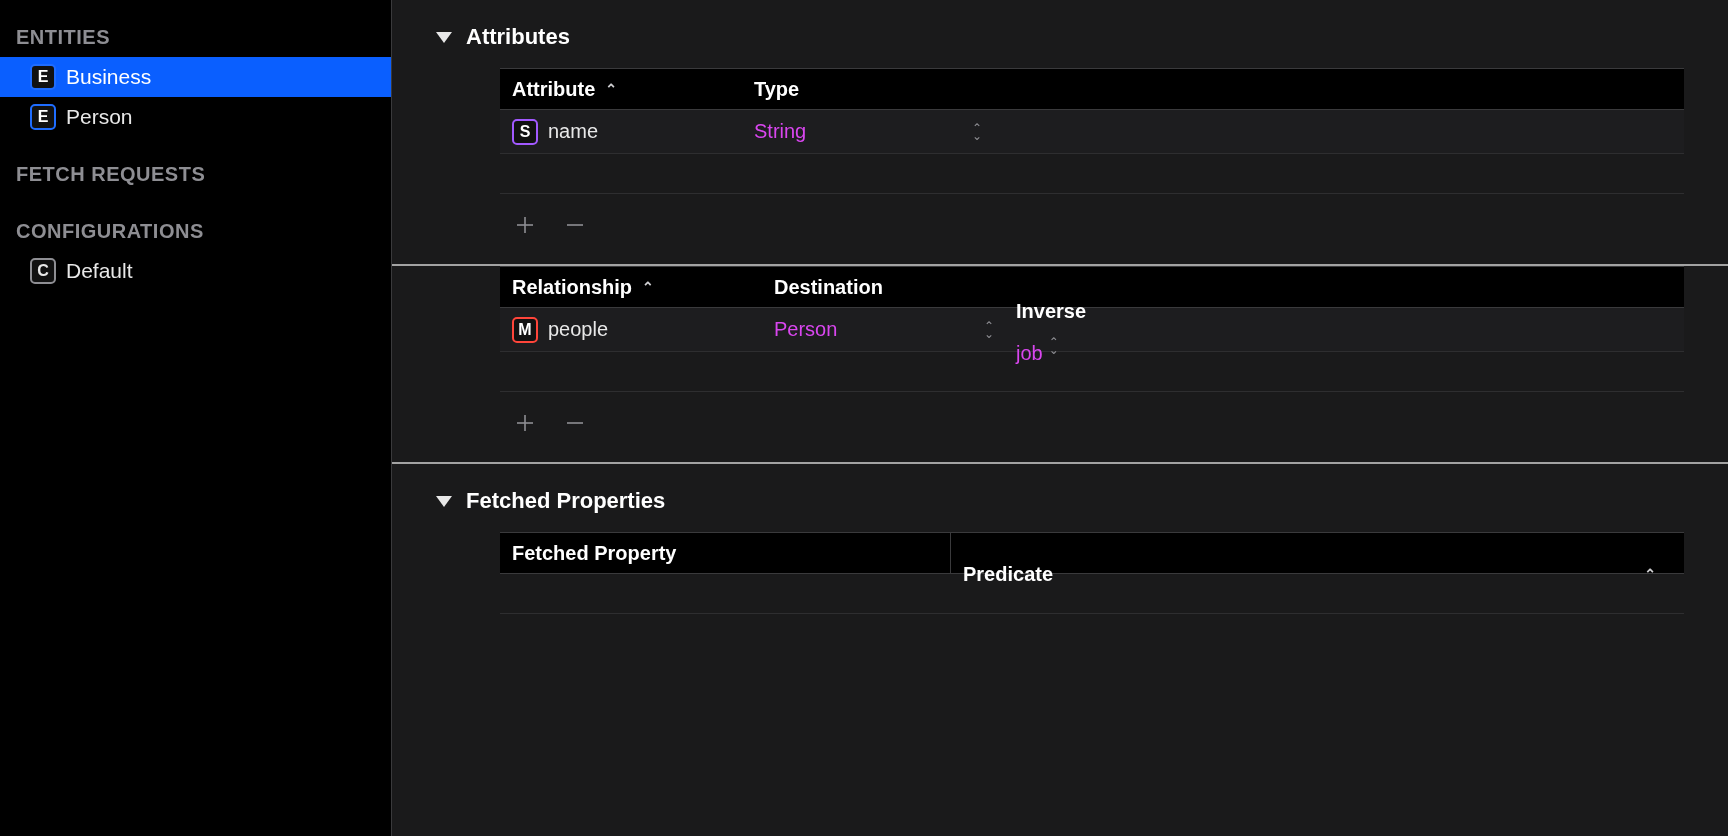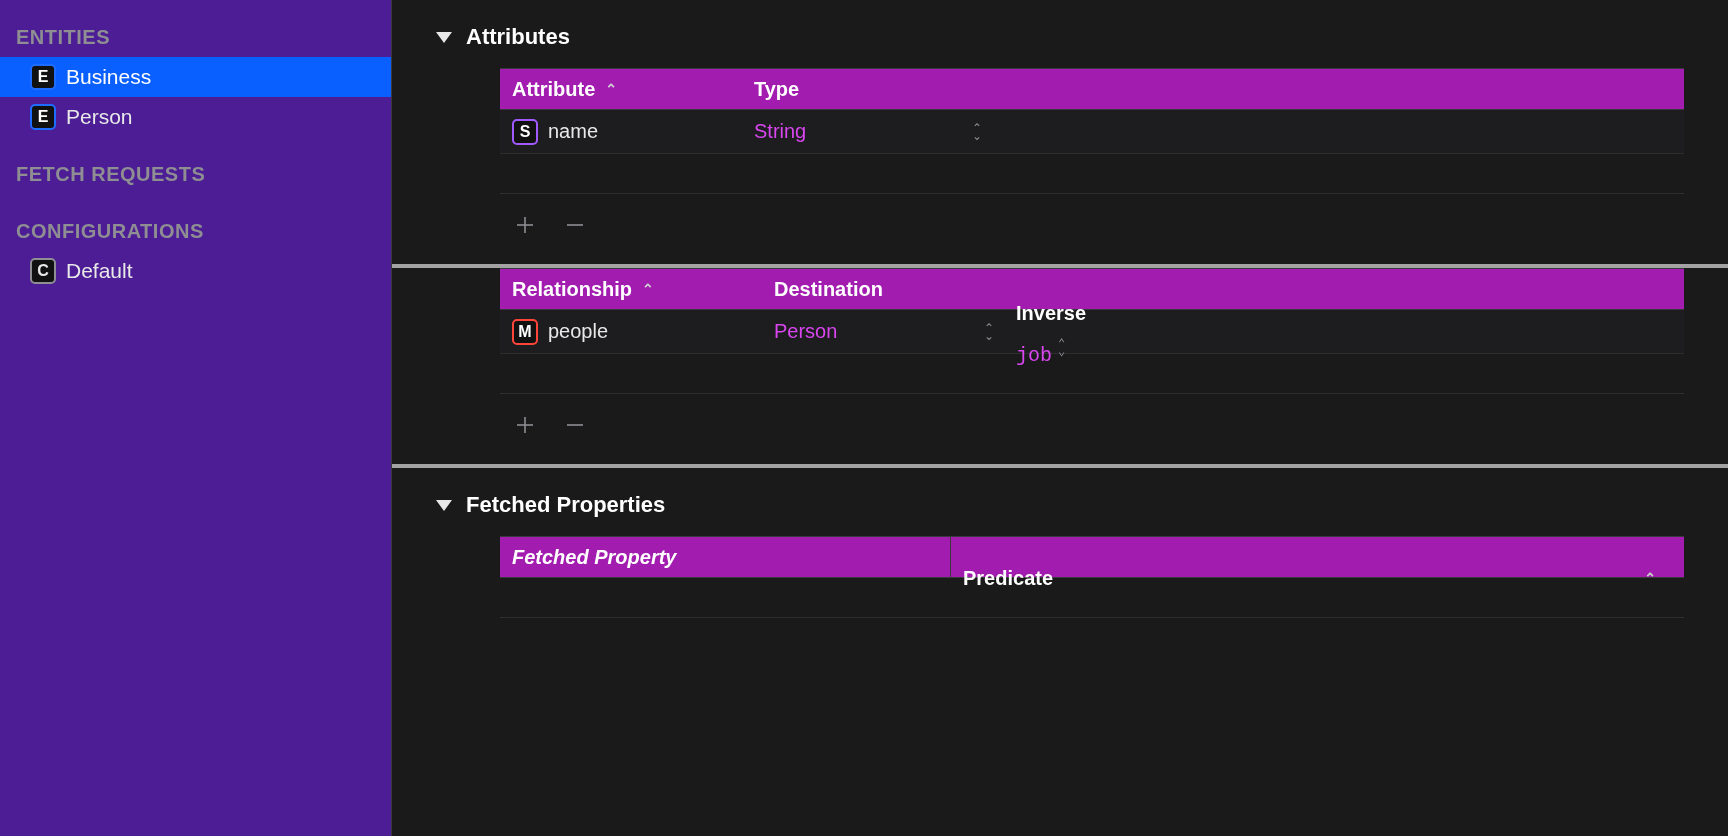--- a/index.html
+++ b/index.html
@@ -1,58 +1,58 @@
 <!DOCTYPE html>
 <html><head>
 <meta charset="utf-8">
 <style>
   * { box-sizing: border-box; margin: 0; padding: 0; }
   html, body { width: 1728px; height: 836px; background: #1a1a1b; color: #e8e8e8; font-family: -apple-system, "Helvetica Neue", Arial, sans-serif; font-size: 20px; overflow: hidden; }
   .root { display: flex; width: 100%; height: 100%; }
   
-  .sidebar { width: 392px; height: 100%; background: #4c1d95; border-right: 1px solid #3a3a3c; padding-top: 18px; }
+  .sidebar { width: 392px; height: 100%; background: #000000; border-right: 1px solid #3a3a3c; padding-top: 18px; }
   .sb-section-header { color: #8e8e93; font-size: 20px; font-weight: 600; letter-spacing: 0.5px; padding: 8px 16px 8px 16px; }
   .sb-item { display: flex; align-items: center; gap: 10px; padding: 7px 18px 7px 30px; color: #e8e8e8; font-size: 21px; cursor: pointer; }
   .sb-item.selected { background: #0a5fff; color: #fff; }
   .badge { width: 26px; height: 26px; border-radius: 5px; display: inline-flex; align-items: center; justify-content: center; font-weight: 700; font-size: 16px; border: 2px solid transparent; flex-shrink: 0; }
   .badge-E { background: #111; border-color: #1f6dff; color: #fff; }
   .badge-C { background: #111; border-color: #8e8e93; color: #e8e8e8; }
   .badge-S { background: #111; border-color: #a259ff; color: #fff; }
   .badge-M { background: #111; border-color: #ff453a; color: #fff; }
   .sb-gap { height: 18px; }
   
   .main { flex: 1; height: 100%; background: #1a1a1b; overflow-y: auto; }
-  .section { border-bottom: 4px solid #a3a3a3; padding-bottom: 28px; }
+  .section { border-bottom: 2px solid #a3a3a3; padding-bottom: 28px; }
   .section-title-row { display: flex; align-items: center; gap: 14px; padding: 24px 0 18px 44px; }
   .disclosure { width: 0; height: 0; border-left: 8px solid transparent; border-right: 8px solid transparent; border-top: 11px solid #e8e8e8; }
   .section-title { font-size: 22px; font-weight: 700; color: #fff; }
   .table-wrap { margin-left: 108px; margin-right: 44px; }
-  .thead { display: flex; align-items: center; background: #a21caf; border: 1px solid #3a3a3c; border-left: none; border-right: none; height: 42px; }
+  .thead { display: flex; align-items: center; background: #000000; border: 1px solid #3a3a3c; border-left: none; border-right: none; height: 42px; }
   .th { padding: 0 12px; font-size: 20px; font-weight: 700; color: #fff; display: flex; align-items: center; gap: 10px; }
   .th .sort { font-size: 14px; color: #cfcfd2; }
   .trow { display: flex; align-items: center; border-bottom: 1px solid #2e2e30; height: 44px; background: #1d1d1f; }
   .trow:nth-child(odd) { background: #1d1d1f; }
   .cell { padding: 0 12px; display: flex; align-items: center; gap: 10px; font-size: 20px; }
   .cell .type-value { color: #d946ef; }
   .empty-row { height: 40px; border-bottom: 1px solid #2e2e30; }
   .actions { display: flex; gap: 28px; padding: 20px 0 0 14px; }
   .icon-btn { width: 22px; height: 22px; display: inline-flex; align-items: center; justify-content: center; cursor: pointer; }
   .icon-btn svg { stroke: #8e8e93; }
   
   .col-attr { width: 242px; }
   .col-type { width: 250px; position: relative; text-align: right; }
   .col-rel { width: 262px; }
   .col-dest { width: 242px; position: relative; text-align: center; }
   .col-inv { width: 160px; position: relative; margin-top: 48px; }
-  .col-fprop { width: 450px; font-style: italic; }
+  .col-fprop { width: 450px; }
   .col-pred { flex: 1; display:flex; align-items:center;margin-top:42px; }
   .col-pred .sort-right { margin-left: auto; padding-right: 16px; color: #cfcfd2; font-size: 14px; }
   .divider-v { width: 1px; height: 100%; background: #3a3a3c; }
   .select-arrows { position: absolute; right: 10px; top: 50%; transform: translateY(-50%); color: #8e8e93; font-size: 12px; line-height: 8px; display: flex; flex-direction: column; }
-  .inv-wrap { display:flex; align-items:center; gap:6px;font-family:Liberation Mono, monospace; }
+  .inv-wrap { display:flex; align-items:center; gap:6px; }
 </style>
 </head>
 <body>
 
 <div class="root">
 
   <aside class="sidebar">
     <div class="sb-section-header">ENTITIES</div>
 
     <div class="sb-item selected">

